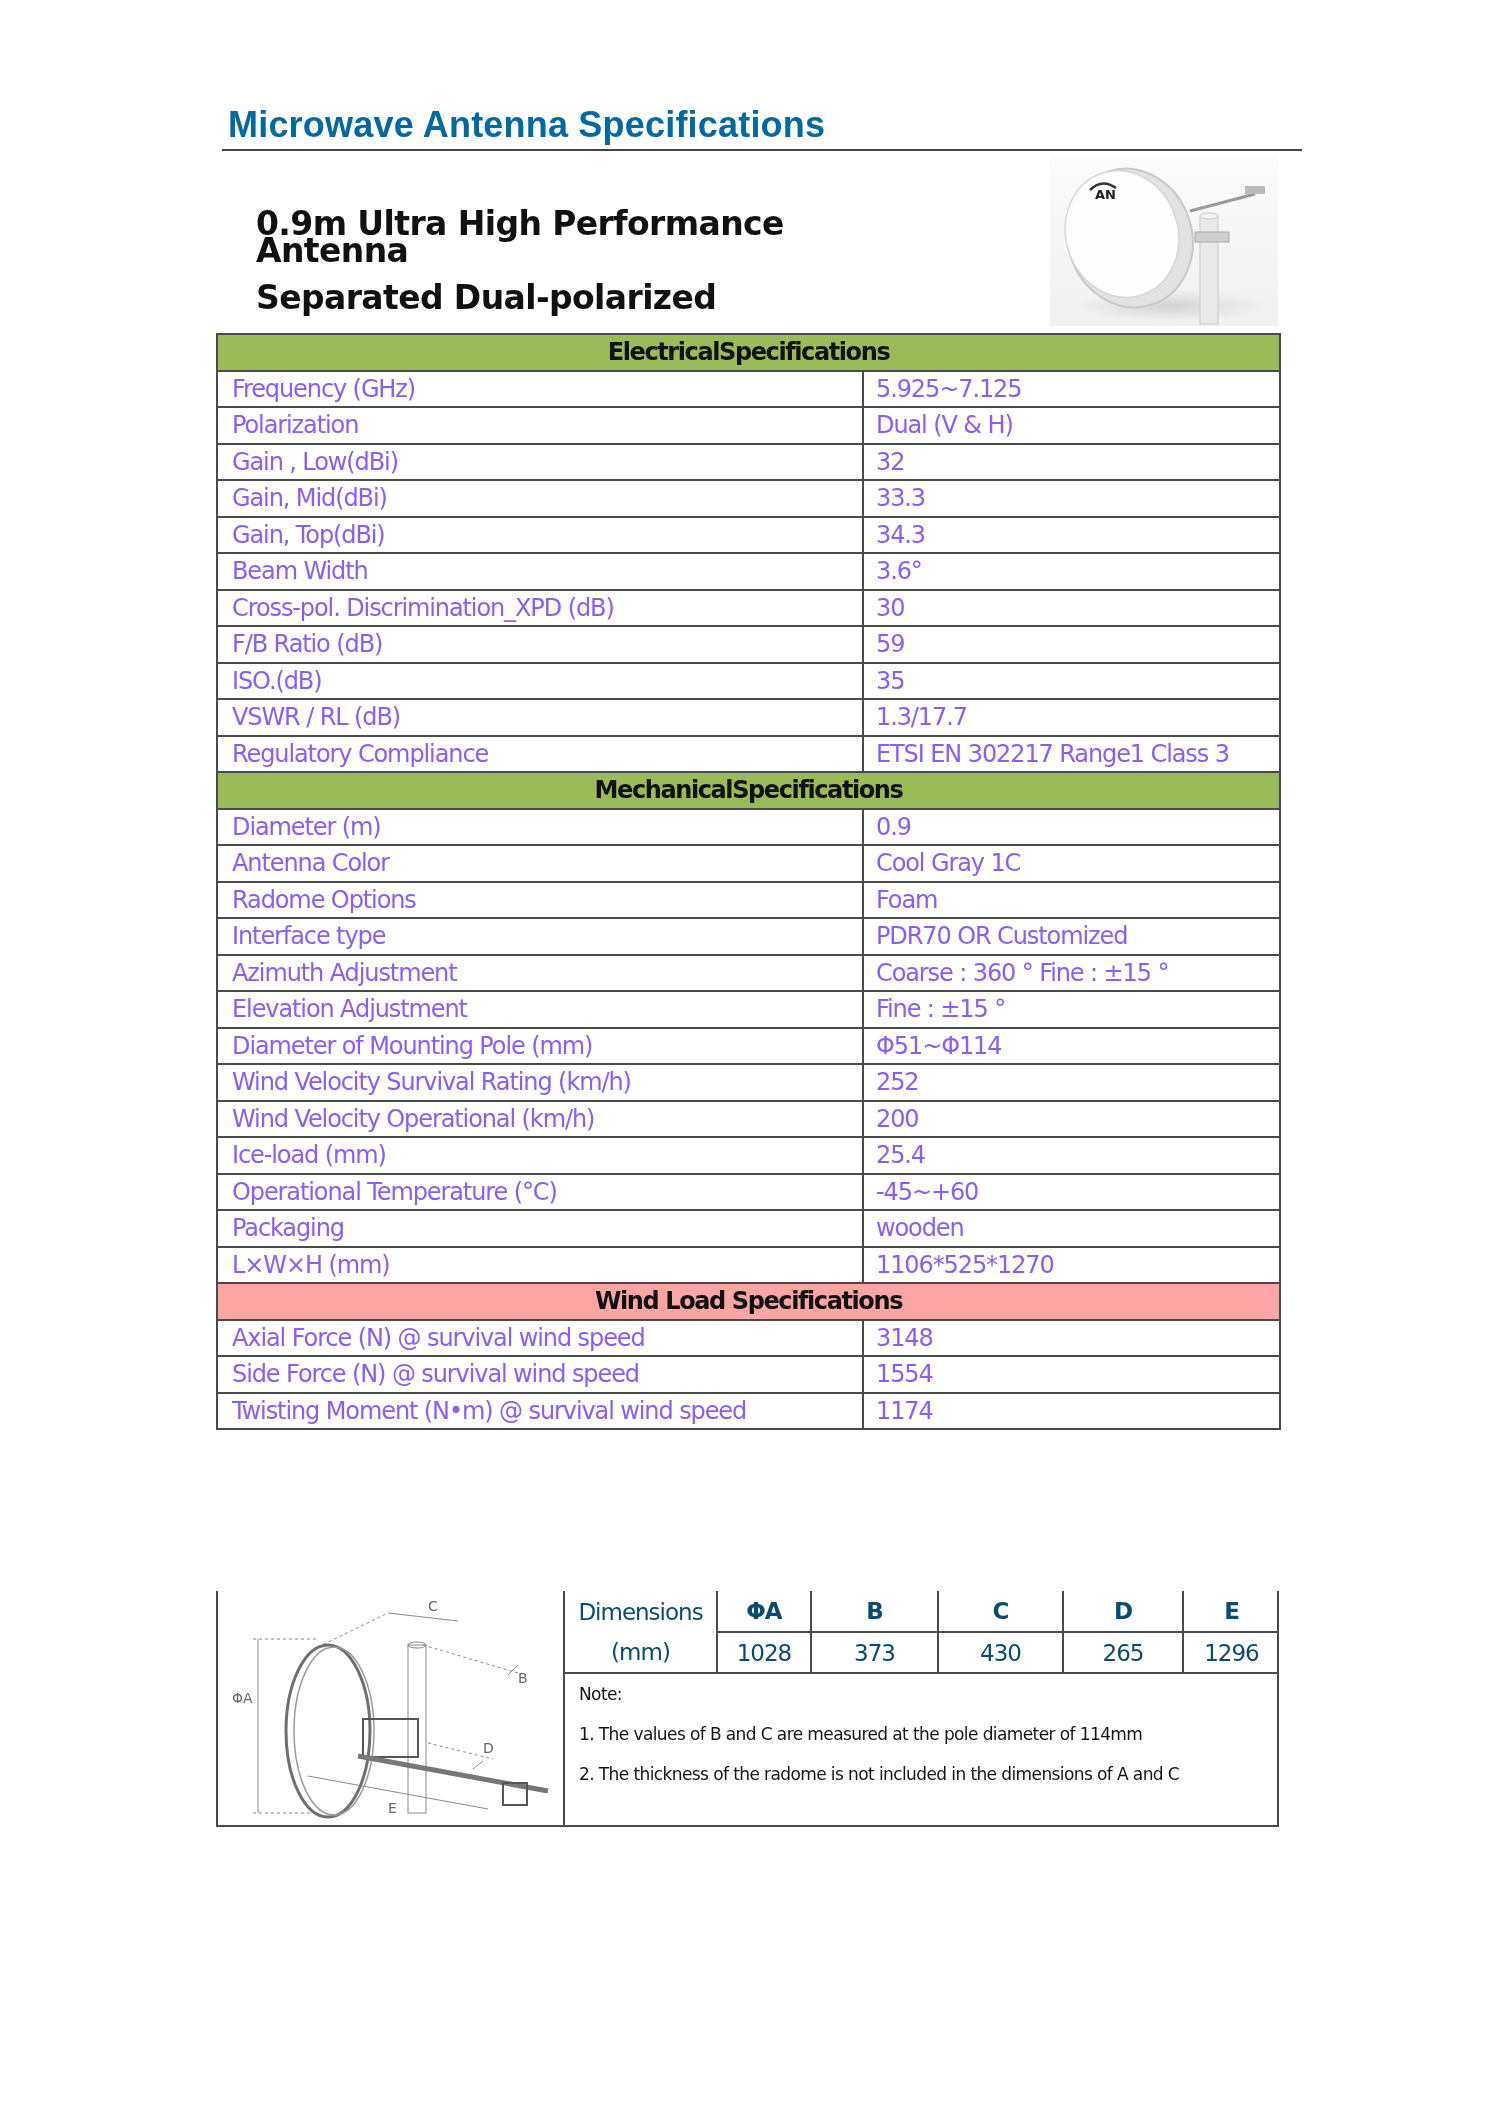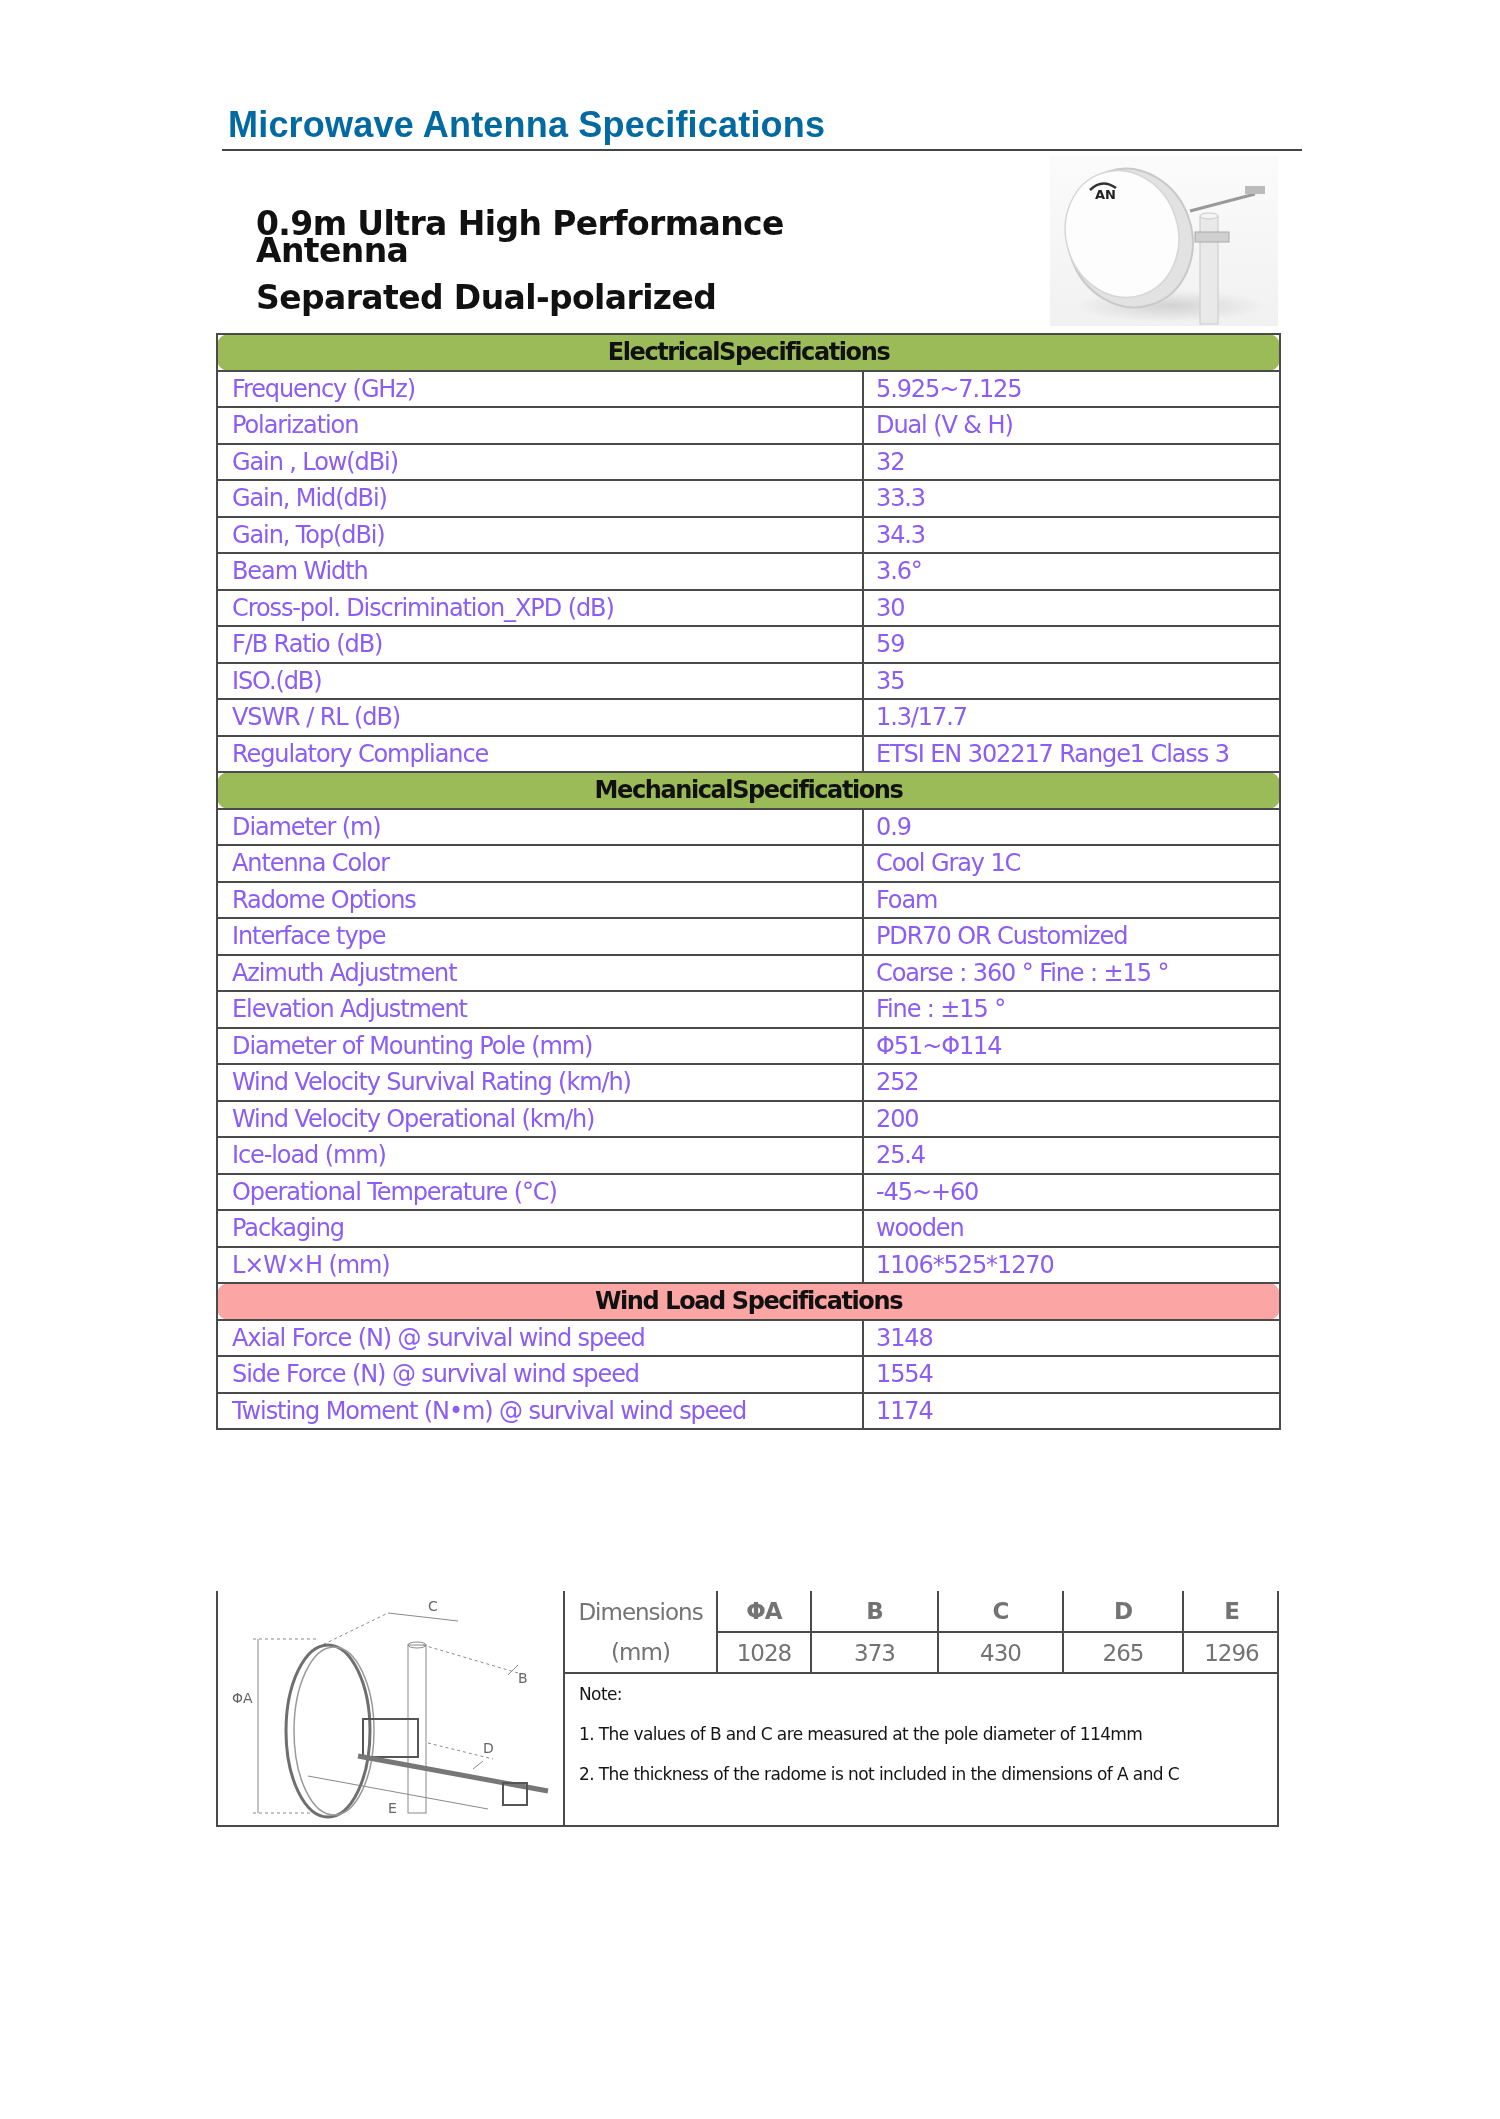--- a/index.html
+++ b/index.html
@@ -7,29 +7,29 @@
   .page-title { position:absolute; left:228px; top:104px; font-family:"Liberation Sans", sans-serif; font-weight:bold; font-size:36px; letter-spacing:0.2px; color:#0369a1; white-space:nowrap; }
   .title-rule { position:absolute; left:222px; top:149px; width:1080px; height:2px; background:#444; }
   .subtitle { position:absolute; left:256px; font-family:"DejaVu Sans", sans-serif; font-weight:bold; font-size:33px; color:#111; white-space:nowrap; letter-spacing:-0.6px; }
   .sub1 { top:204px; }
   .sub2 { top:231px; }
   .sub3 { top:278px; }
   .product-photo { position:absolute; left:1050px; top:156px; width:228px; height:170px; background:linear-gradient(180deg,#fbfbfb,#f1f1f1); }
   .spec-table { position:absolute; left:216px; top:333px; width:1063px; border-collapse:collapse; table-layout:fixed; }
   .spec-table td { border:2px solid #4a4a4a; height:36.5px; padding:0 0 0 14px; font-family:"DejaVu Sans", sans-serif; font-size:24px; letter-spacing:-1.1px; color:#8b5cf6; white-space:nowrap; overflow:hidden; box-sizing:border-box; vertical-align:middle; }
   .spec-table td.val { padding-left:12px; }
-  .spec-table tr.section td { text-align:center; font-weight:bold; padding-left:0; letter-spacing:-1.4px; color:#111;border-radius:12px; }
+  .spec-table tr.section td { text-align:center; font-weight:bold; padding-left:0; letter-spacing:-1.4px; color:#111; }
   .sec-electrical td, .sec-mechanical td { background:#9bbb59; }
   .sec-wind td { background:#fca5a5; }
   .col-label { width:646px; }
   .col-value { width:417px; }
   .dims-block { position:absolute; left:216px; top:1591px; width:1063px; height:236px; border:2px solid #4a4a4a; border-top:none; box-sizing:border-box; }
   .drawing { position:absolute; left:0; top:0; width:347px; height:234px; border-right:2px solid #4a4a4a; box-sizing:border-box; }
   .dims-table { position:absolute; left:347px; top:0; width:714px; border-collapse:collapse; table-layout:fixed; }
-  .dims-table td { border:2px solid #4a4a4a; border-top:none; height:41px; text-align:center; font-family:"DejaVu Sans", sans-serif; font-size:23px; letter-spacing:-1px; color:#737373; box-sizing:border-box; padding:0; }
+  .dims-table td { border:2px solid #4a4a4a; border-top:none; height:41px; text-align:center; font-family:"DejaVu Sans", sans-serif; font-size:23px; letter-spacing:-1px; color:#0c4a6e; box-sizing:border-box; padding:0; }
   .dims-table td.dim-head { font-weight:bold; }
   .dims-table td:last-child { border-right:none; }
   .dims-table td.dim-label { border-left:none; line-height:40px; vertical-align:middle; }
   .notes { position:absolute; left:361px; top:92px; font-family:"DejaVu Sans", sans-serif; font-size:17px; letter-spacing:-0.6px; color:#151515; }
   .notes div { height:40px; line-height:22px; white-space:nowrap; }
 </style>
 </head>
 <body>
 
 <div class="page-title">Microwave Antenna Specifications</div>

